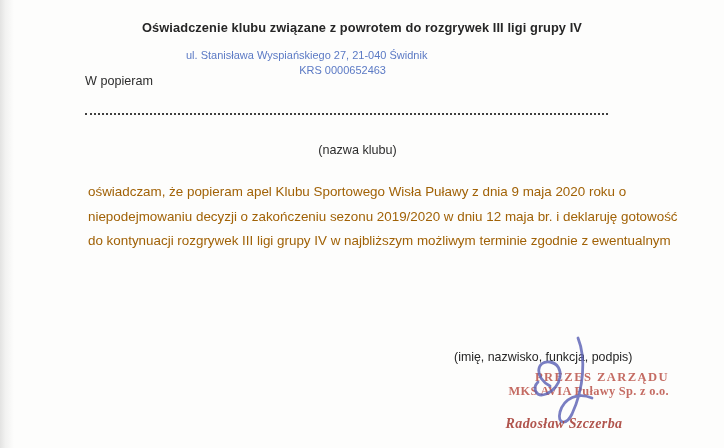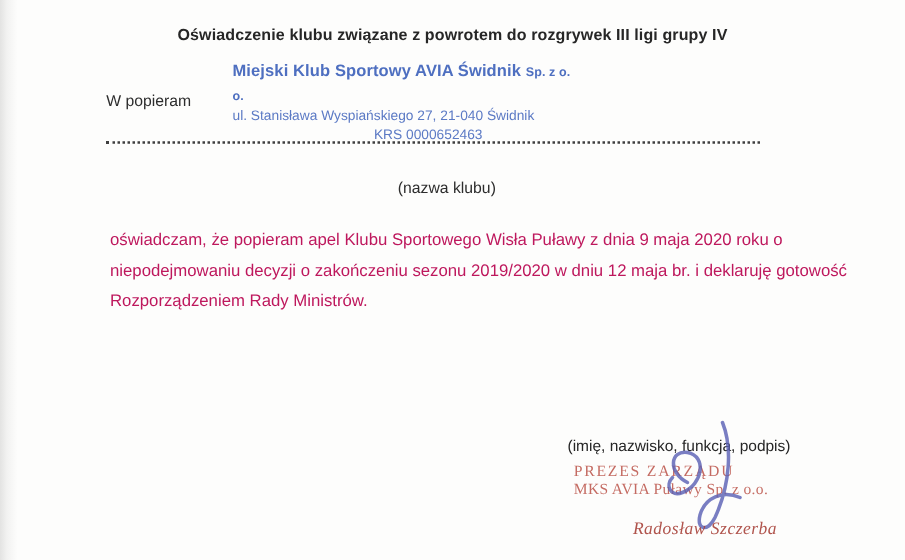--- a/index.html
+++ b/index.html
@@ -39,42 +39,42 @@
     position:absolute;top:104px;left:85px;width:523px;height:9px;
     border-bottom:2px dotted #3f3f3f;
   }
   .club-name-caption{
     position:absolute;top:143px;left:0;right:20px;
     text-align:center;
     font-size:12.6px;color:#2d2d2d;padding-left:11px;
   }
   .body-text{
     position:absolute;top:180px;left:88px;
-    font-size:13.4px;line-height:24.6px;color:#be185d;
+    font-size:13.4px;line-height:24.6px;color:#a16207;
   }
   .body-line{white-space:nowrap;}
   .sig-caption{
     position:absolute;top:350px;left:454px;
     font-size:12.4px;color:#262626;white-space:nowrap;
   }
   .president-stamp{
     position:absolute;top:370px;left:459px;width:210px;
-    text-align:left;
+    text-align:right;
     font-family:"Liberation Serif", serif;
-    font-weight:normal;
+    font-weight:bold;
     color:#bd584e;
     opacity:0.88;
   }
   .ps-line1{font-size:12.6px;letter-spacing:1.4px;line-height:14px;}
   .ps-line2{font-size:12.4px;letter-spacing:0.3px;line-height:14px;}
   .signer-name{
     position:absolute;top:416px;left:459px;width:210px;
     text-align:center;
     font-family:"Liberation Serif", serif;
-    font-style:italic;font-weight:normal;
+    font-style:italic;font-weight:bold;
     font-size:14px;letter-spacing:0.4px;
     color:#a8423a;
     opacity:0.9;
   }
   .signature-svg{
     position:absolute;top:336px;left:520px;width:100px;height:100px;
     pointer-events:none;
   }
   .signature-svg path{
     fill:none;stroke:#5c62b4;stroke-width:2.8;
@@ -85,33 +85,32 @@
 <body>
 
 <div class="page">
   <div class="scan-edge"></div>
 
   <div class="title">Oświadczenie klubu związane z powrotem do rozgrywek III ligi grupy IV</div>
 
   <div class="on-behalf">W popieram</div>
 
   <div class="club-stamp">
-    <div class="cs-name"><span>Miejski Klub Sportowy AVIA Świdnik</span> <span class="cs-suffix">Sp. z o. o.</span></div>
     <div class="cs-line">ul. Stanisława Wyspiańskiego 27, 21-040 Świdnik</div>
     <div class="cs-line cs-krs">KRS 0000652463</div>
   </div>
 
   <div class="dotted-line"></div>
 
   <div class="club-name-caption">(nazwa klubu)</div>
 
   <div class="body-text">
     <div class="body-line">oświadczam, że popieram apel Klubu Sportowego Wisła Puławy z dnia 9 maja 2020 roku o</div>
     <div class="body-line">niepodejmowaniu decyzji o zakończeniu sezonu 2019/2020 w dniu 12 maja br. i deklaruję gotowość</div>
-    <div class="body-line">Rozporządzeniem Rady Ministrów.</div>
+    <div class="body-line">do kontynuacji rozgrywek III ligi grupy IV w najbliższym możliwym terminie zgodnie z ewentualnym</div>
   </div>
 
   <div class="sig-caption">(imię, nazwisko, funkcja, podpis)</div>
 
   <div class="president-stamp">
     <div class="ps-line1">PREZES ZARZĄDU</div>
     <div class="ps-line2">MKS AVIA Puławy Sp. z o.o.</div>
   </div>
 
   <svg class="signature-svg" viewBox="0 0 100 100" aria-hidden="true">

